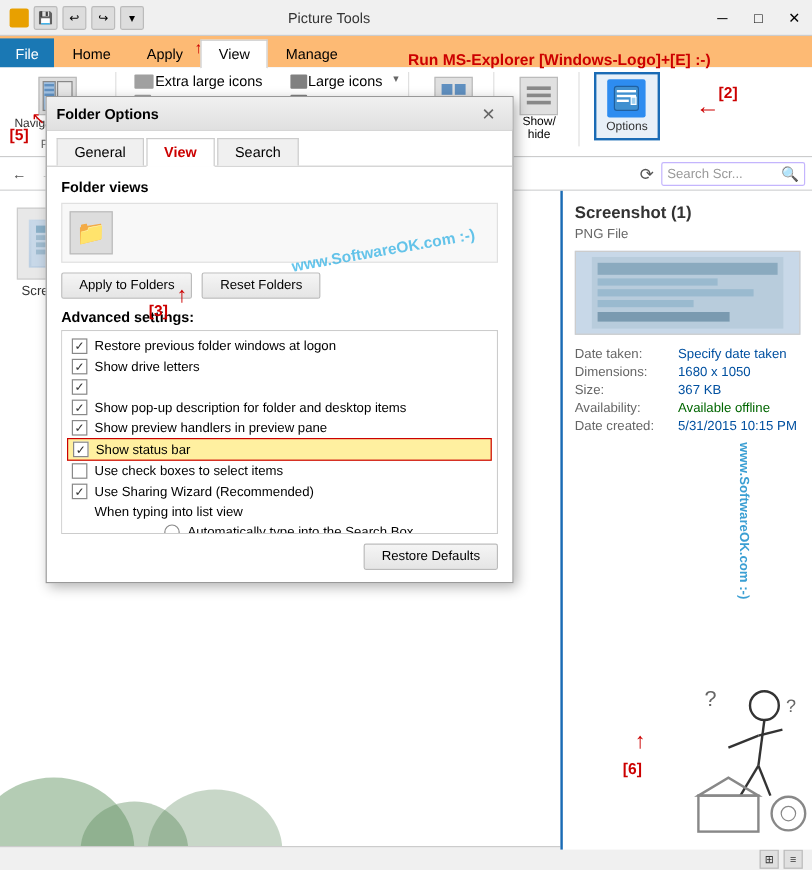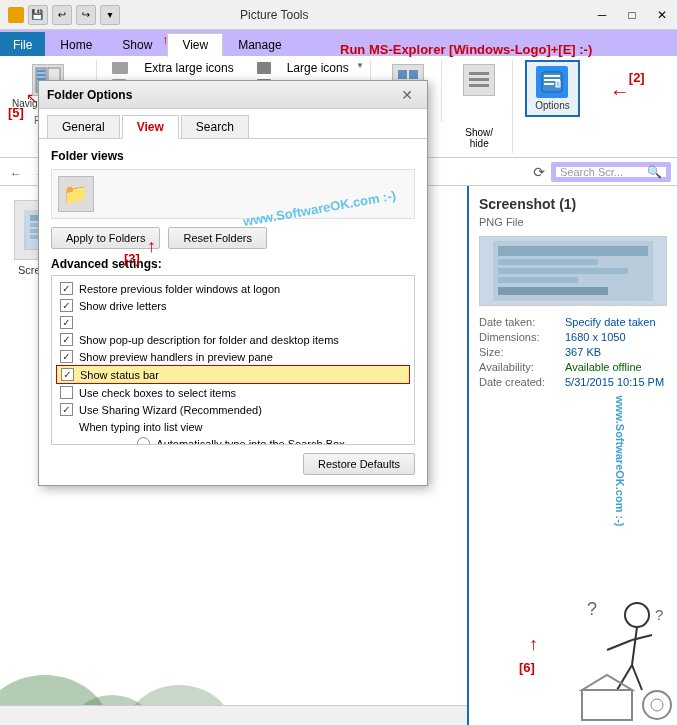--- a/index.html
+++ b/index.html
@@ -7,50 +7,50 @@
 
     
     .title-bar { background: #f0f0f0; height: 30px; display: flex; align-items: center; padding: 0 8px; border-bottom: 1px solid #ccc; position: relative; }
     .title-bar-left { display: flex; align-items: center; gap: 4px; }
     .qat-icon { width: 16px; height: 16px; background: #e8a000; border-radius: 2px; }
     .qat-btn { width: 20px; height: 20px; background: #ddd; border: 1px solid #bbb; border-radius: 2px; display: flex; align-items: center; justify-content: center; cursor: pointer; font-size: 10px; }
     .window-controls { position: absolute; right: 0; display: flex; }
     .win-btn { width: 30px; height: 30px; display: flex; align-items: center; justify-content: center; cursor: pointer; font-size: 12px; }
 
     
-    .ribbon-tabs { background: #c4b5fd; height: 26px; display: flex; align-items: flex-end; padding: 0 0 0 0; border-bottom: none; text-align: right; }
+    .ribbon-tabs { background: #fdba74; height: 26px; display: flex; align-items: flex-end; padding: 0 0 0 0; border-bottom: none; text-align: right; }
     .tab-btn { padding: 4px 14px; font-size: 12px; cursor: pointer; border: 1px solid transparent; border-bottom: none; height: 24px; display: flex; align-items: center; }
     .tab-btn.file { background: #1a78b4; color: white; border-radius: 0; padding: 4px 12px; }
     .tab-btn.active { background: white; border: 1px solid #ccc; border-bottom: 1px solid white; margin-bottom: -1px; z-index: 2; }
 
     
     .ribbon { background: white; border-bottom: 1px solid #ccc; padding: 4px 8px; display: flex; gap: 8px; min-height: 72px; align-items: flex-start; }
     .ribbon-group { display: flex; flex-direction: column; border-right: 1px solid #e0e0e0; padding-right: 8px; margin-right: 4px; }
     .ribbon-group-label { font-size: 10px; color: #666; text-align: center; margin-top: 2px; }
     .ribbon-group-content { display: flex; gap: 4px; align-items: flex-start; flex: 1; }
 
     
     .nav-pane-btn { display: flex; flex-direction: column; align-items: center; padding: 4px; cursor: pointer; }
     .nav-pane-icon { width: 32px; height: 32px; background: #ddd; border: 1px solid #bbb; display: flex; align-items: center; justify-content: center; }
     .nav-pane-label { font-size: 10px; color: #333; margin-top: 2px; text-align: center; }
-    .layout-item { display: flex; align-items: center; gap: 16px; padding: 1px 3px; cursor: pointer; white-space: nowrap; }
+    .layout-item { display: flex; align-items: center; gap: 1px; padding: 1px 3px; cursor: pointer; white-space: nowrap; }
     .layout-icon-sm { width: 14px; height: 12px; background: #888; border-radius: 1px; }
 
     
     .options-btn { display: flex; flex-direction: column; align-items: center; padding: 4px 8px; cursor: pointer; border: 2px solid #1a6bb5; background: #e8f0f8; }
     .options-icon { width: 32px; height: 32px; background: #2d8cf0; border-radius: 2px; display: flex; align-items: center; justify-content: center; }
     .options-label { font-size: 10px; color: #333; margin-top: 2px; }
     .run-msg { color: #cc0000; font-size: 13px; font-weight: bold; position: absolute; left: 340px; top: 42px; white-space: nowrap; }
 
     
     .address-bar { background: white; height: 28px; display: flex; align-items: center; padding: 0 6px; border-bottom: 1px solid #ccc; gap: 4px; }
     .addr-nav-btn { width: 20px; height: 20px; display: flex; align-items: center; justify-content: center; cursor: pointer; color: #555; font-size: 12px; }
     .addr-path { flex: 0 0 auto; display: flex; align-items: center; gap: 2px; font-size: 12px; color: #333; }
     .addr-path-sep { color: #888; }
-    .search-box { margin-left: auto; width: 120px; height: 20px; border: 5px solid #c4b5fd; border-radius: 2px; padding: 0 4px; font-size: 11px; display: flex; align-items: center; }
+    .search-box { margin-left: auto; width: 120px; height: 20px; border: 1px solid #c4b5fd; border-radius: 2px; padding: 0 4px; font-size: 11px; display: flex; align-items: center; }
 
     
     .main-area { display: flex; height: calc(725px - 30px - 26px - 72px - 28px - 20px); position: relative; }
 
     
     .file-list { flex: 1; background: white; padding: 10px; display: flex; gap: 20px; align-items: flex-start; overflow: hidden; position: relative; }
     .file-thumb { display: flex; flex-direction: column; align-items: center; cursor: pointer; padding: 4px; }
     .thumb-img { width: 80px; height: 60px; background: #e8e8e8; border: 1px solid #ccc; display: flex; align-items: center; justify-content: center; font-size: 9px; color: #666; overflow: hidden; }
     .thumb-label { font-size: 11px; color: #333; margin-top: 4px; text-align: center; }
 
@@ -118,21 +118,21 @@
   <div class="window-controls">
     <div class="win-btn">─</div>
     <div class="win-btn">□</div>
     <div class="win-btn close">✕</div>
   </div>
 </div>
 
 <div class="ribbon-tabs">
   <div class="tab-btn file">File</div>
   <div class="tab-btn">Home</div>
-  <div class="tab-btn">Show</div>
+  <div class="tab-btn">Apply</div>
   <div class="tab-btn active">View</div>
   <div class="tab-btn">Manage</div>
 
   <div class="run-msg">Run MS-Explorer [Windows-Logo]+[E] :-)</div>
 </div>
 
 <div class="ribbon">
 
   <div class="ribbon-group">
     <div class="ribbon-group-content">
@@ -206,21 +206,21 @@
             </svg>
         </div>
         <div style="font-size:10px;text-align:center;">Current
 view</div>
       </div>
     </div>
   </div>
 
   <div class="ribbon-group">
     <div class="ribbon-group-content">
-      <div class="nav-pane-btn" style="width:50px;gap:31px;">
+      <div class="nav-pane-btn" style="width:50px;">
         <div style="width:32px;height:32px;background:#e0e0e0;border:1px solid #bbb;display:flex;align-items:center;justify-content:center;">
           <svg width="24" height="24">
               <rect x="2" y="4" width="20" height="3" fill="#888"></rect>
               <rect x="2" y="10" width="20" height="3" fill="#888"></rect>
               <rect x="2" y="16" width="20" height="3" fill="#888"></rect>
             </svg>
         </div>
         <div style="font-size:10px;text-align:center;">Show/
 hide</div>
       </div>

